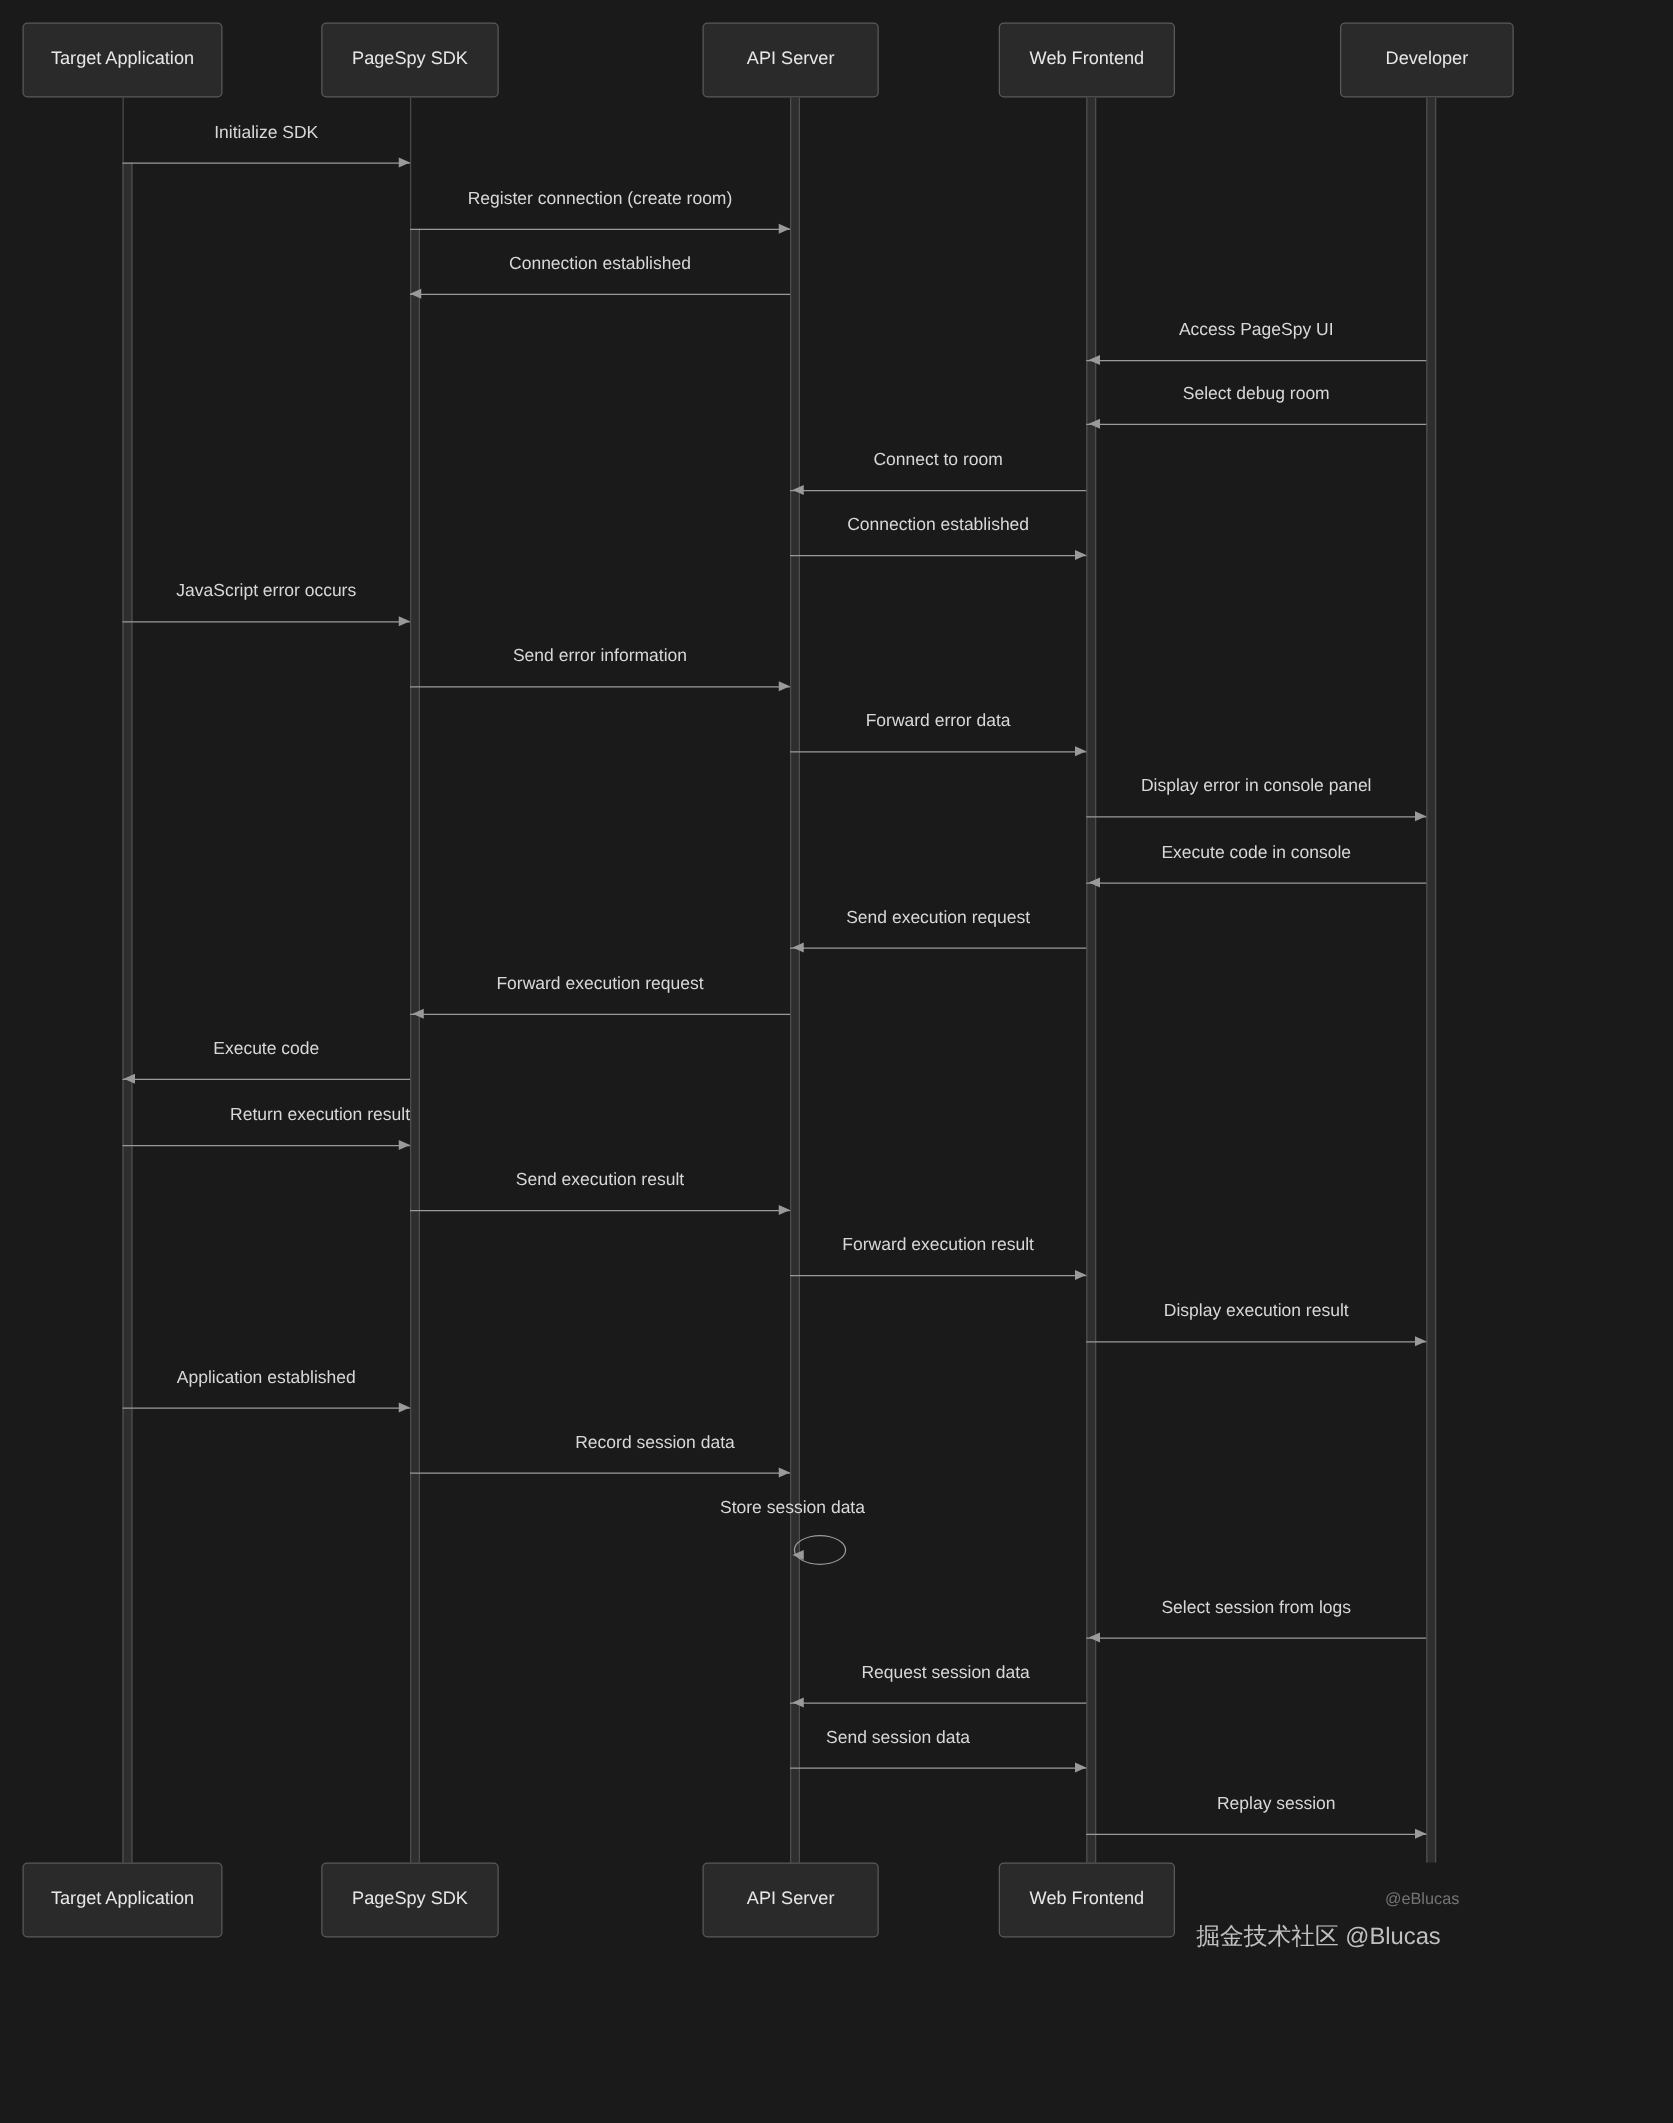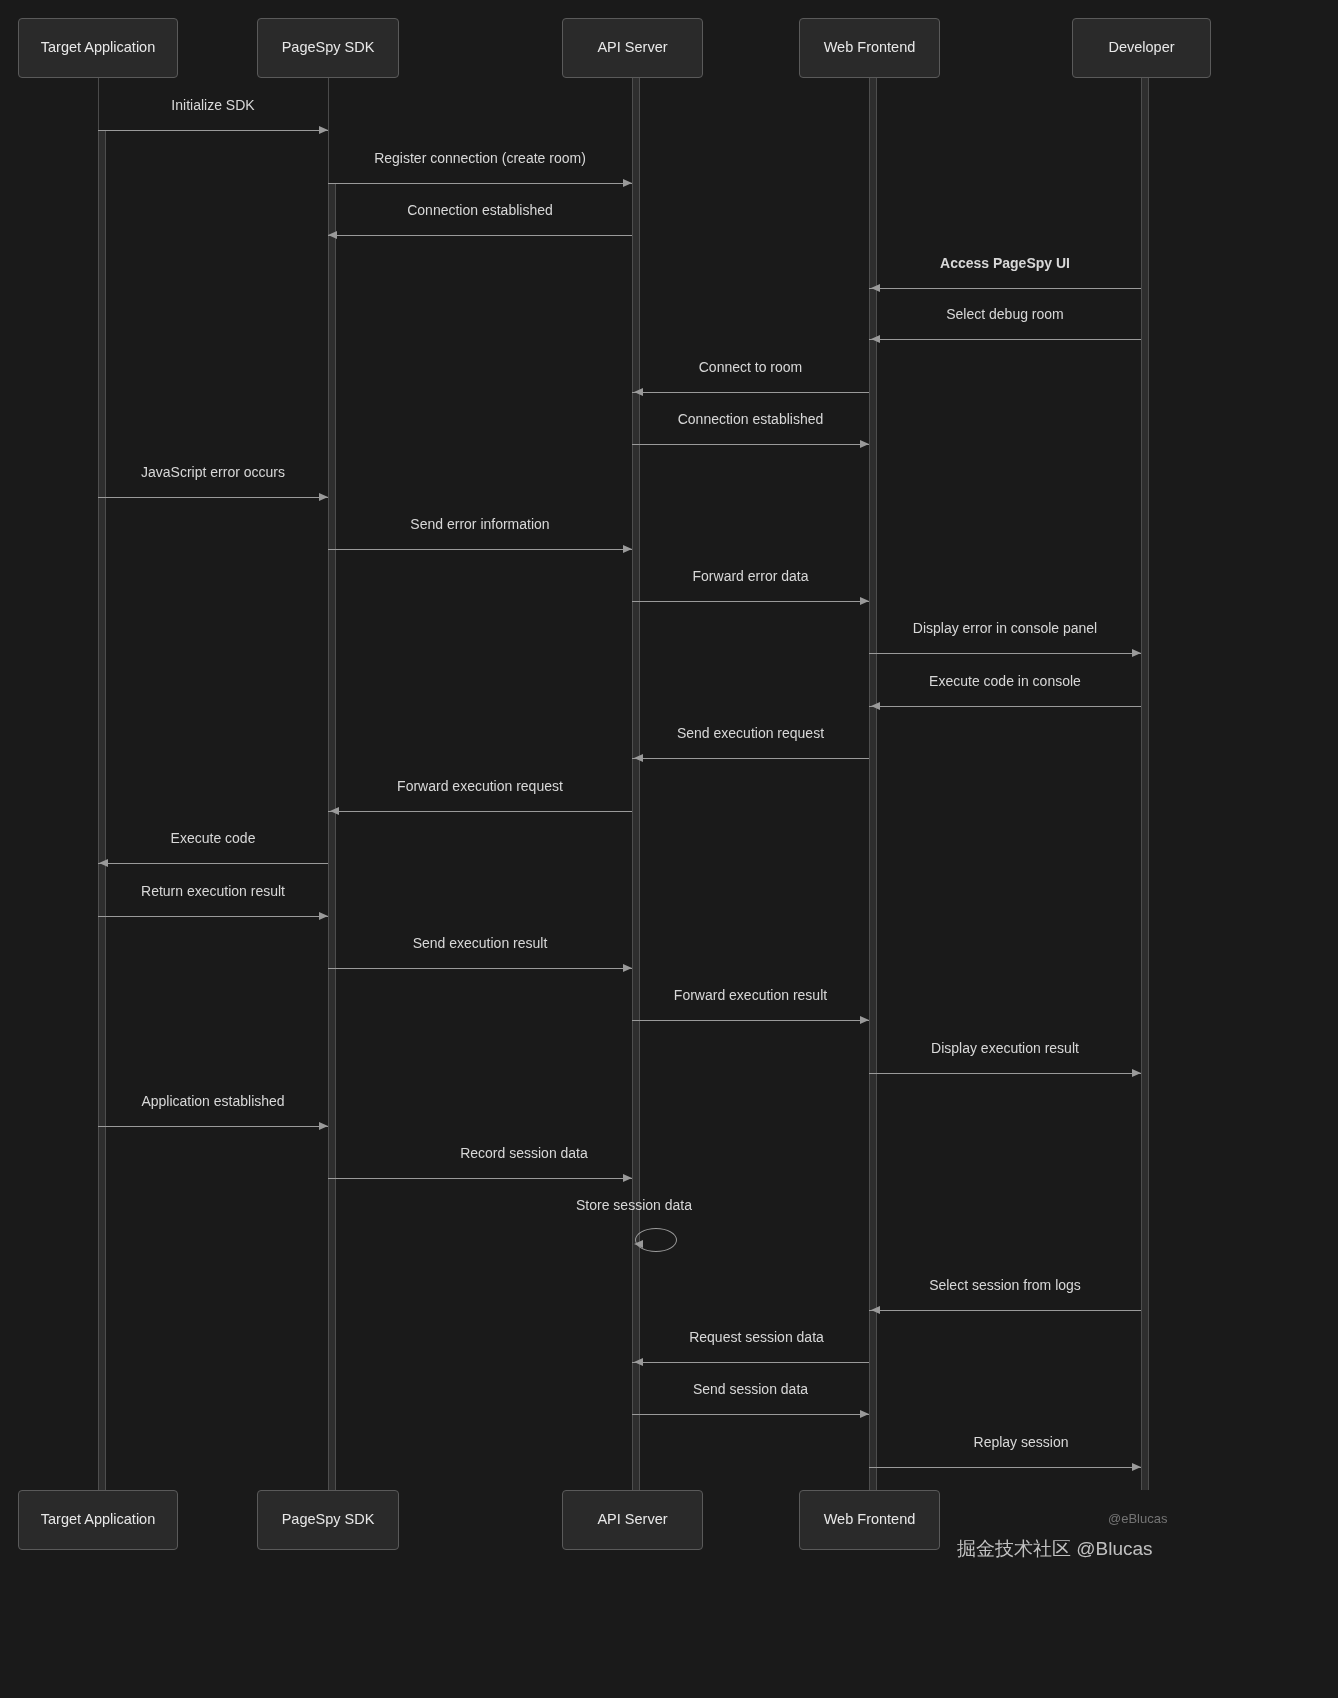--- a/index.html
+++ b/index.html
@@ -123,21 +123,21 @@
   <div class="arrow arrow-r" style="left:319px; top:126px;"></div>
 
   <div class="msg-label" style="left:328px; top:150px; width:304px;">Register connection (create room)</div>
   <div class="msg-line" style="left:328px; top:183px; width:304px;"></div>
   <div class="arrow arrow-r" style="left:623px; top:179px;"></div>
 
   <div class="msg-label" style="left:328px; top:202px; width:304px;">Connection established</div>
   <div class="msg-line" style="left:328px; top:235px; width:304px;"></div>
   <div class="arrow arrow-l" style="left:328px; top:231px;"></div>
 
-  <div class="msg-label" style="left:869px; top:255px; width:272px;font-weight:bold;">Access PageSpy UI</div>
+  <div class="msg-label" style="left:869px; top:255px; width:272px;">Access PageSpy UI</div>
   <div class="msg-line" style="left:869px; top:288px; width:272px;"></div>
   <div class="arrow arrow-l" style="left:871px; top:284px;"></div>
 
   <div class="msg-label" style="left:869px; top:306px; width:272px;">Select debug room</div>
   <div class="msg-line" style="left:869px; top:339px; width:272px;"></div>
   <div class="arrow arrow-l" style="left:871px; top:335px;"></div>
 
   <div class="msg-label" style="left:632px; top:359px; width:237px;">Connect to room</div>
   <div class="msg-line" style="left:632px; top:392px; width:237px;"></div>
   <div class="arrow arrow-l" style="left:634px; top:388px;"></div>
@@ -171,21 +171,21 @@
   <div class="arrow arrow-l" style="left:634px; top:754px;"></div>
 
   <div class="msg-label" style="left:328px; top:778px; width:304px;">Forward execution request</div>
   <div class="msg-line" style="left:328px; top:811px; width:304px;"></div>
   <div class="arrow arrow-l" style="left:330px; top:807px;"></div>
 
   <div class="msg-label" style="left:98px; top:830px; width:230px;">Execute code</div>
   <div class="msg-line" style="left:98px; top:863px; width:230px;"></div>
   <div class="arrow arrow-l" style="left:99px; top:859px;"></div>
 
-  <div class="msg-label" style="left:98px; top:883px; width:230px;">Return execution result</div>
+  <div class="msg-label" style="left:98px; top:883px; width:230px;text-align:right;">Return execution result</div>
   <div class="msg-line" style="left:98px; top:916px; width:230px;"></div>
   <div class="arrow arrow-r" style="left:319px; top:912px;"></div>
 
   <div class="msg-label" style="left:328px; top:935px; width:304px;">Send execution result</div>
   <div class="msg-line" style="left:328px; top:968px; width:304px;"></div>
   <div class="arrow arrow-r" style="left:623px; top:964px;"></div>
 
   <div class="msg-label" style="left:632px; top:987px; width:237px;">Forward execution result</div>
   <div class="msg-line" style="left:632px; top:1020px; width:237px;"></div>
   <div class="arrow arrow-r" style="left:860px; top:1016px;"></div>
@@ -207,21 +207,21 @@
   <div class="arrow arrow-l" style="left:634px; top:1240px;"></div>
 
   <div class="msg-label" style="left:869px; top:1277px; width:272px;">Select session from logs</div>
   <div class="msg-line" style="left:869px; top:1310px; width:272px;"></div>
   <div class="arrow arrow-l" style="left:871px; top:1306px;"></div>
 
   <div class="msg-label" style="left:632px; top:1329px; width:237px;padding-left:12px;">Request session data</div>
   <div class="msg-line" style="left:632px; top:1362px; width:237px;"></div>
   <div class="arrow arrow-l" style="left:634px; top:1358px;"></div>
 
-  <div class="msg-label" style="left:632px; top:1381px; width:237px;">Send session data</div>
+  <div class="msg-label" style="left:600px; top:1381px; width:237px;">Send session data</div>
   <div class="msg-line" style="left:632px; top:1414px; width:237px;"></div>
   <div class="arrow arrow-r" style="left:860px; top:1410px;"></div>
 
   <div class="msg-label" style="left:869px; top:1434px; width:304px;">Replay session</div>
   <div class="msg-line" style="left:869px; top:1467px; width:272px;"></div>
   <div class="arrow arrow-r" style="left:1132px; top:1463px;"></div>
 
   <div class="actor-box" style="left:18px; top:1490px; width:160px; height:60px;">
     <span>Target Application</span>
   </div>

